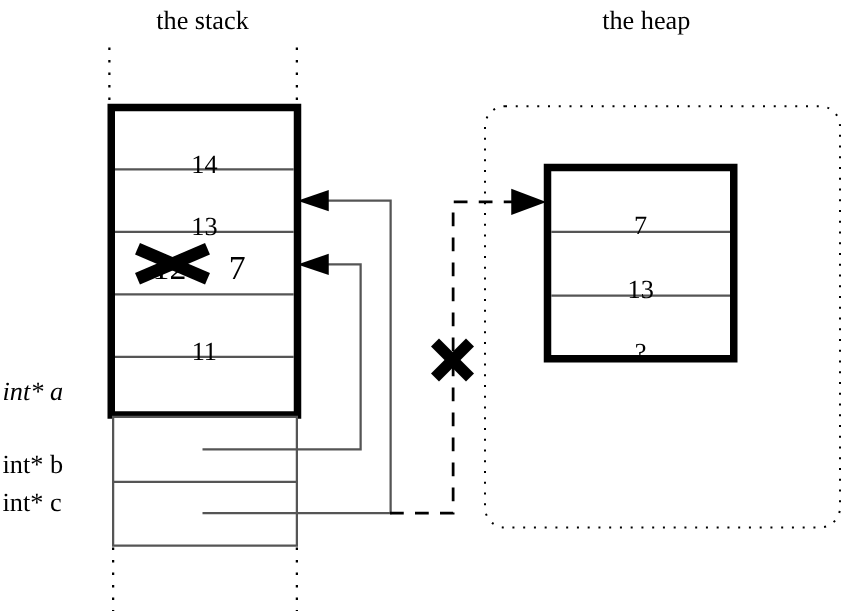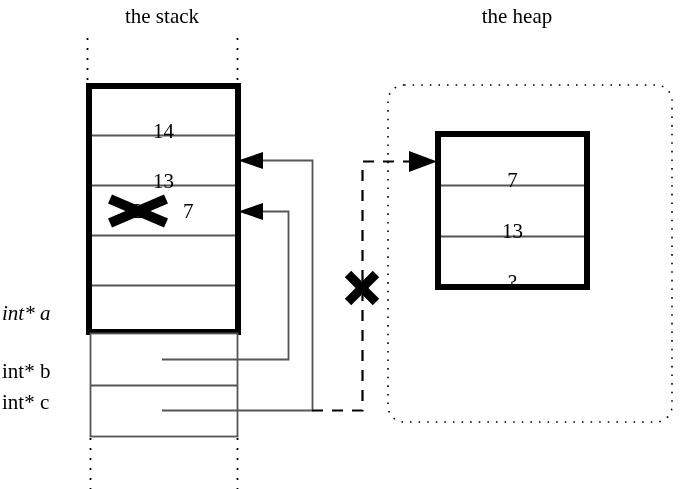--- a/index.html
+++ b/index.html
@@ -40,21 +40,21 @@
   }
   .var-label {
     position: absolute;
     font-size: 21px;
     line-height: 1;
     white-space: nowrap;
     text-align: left;
   }
   .strike-num {
     position: absolute;
-    font-size: 21px;
+    font-size: 27px;
     line-height: 1;
     white-space: nowrap;
   }
 </style>
 </head>
 <body>
 
 <div id="canvas">
 
   <div class="title" style="left:447px; top:6px; width:140px;">the heap</div>
@@ -102,20 +102,21 @@
       <line x1="348" y1="274" x2="376" y2="302" stroke="#000000" stroke-width="9" stroke-linecap="butt"></line>
       <line x1="348" y1="302" x2="376" y2="274" stroke="#000000" stroke-width="9" stroke-linecap="butt"></line>
     </g>
 
   </svg>
 
   <div class="cell-text" style="left:89px; top:101px; width:149px;">14</div>
   <div class="cell-text" style="left:89px; top:151px; width:149px;">13</div>
   <div class="strike-num" style="left:122px; top:201px;">12</div>
   <div class="strike-num" style="left:183px; top:201px;">7</div>
+  <div class="cell-text" style="left:89px; top:251px; width:149px;">11</div>
 
   <div class="cell-text" style="left:438px; top:150px; width:149px;">7</div>
   <div class="cell-text" style="left:438px; top:201px; width:149px;">13</div>
   <div class="cell-text" style="left:438px; top:252px; width:149px;">?</div>
 
   <div class="var-label" style="left:2px; top:303px;font-style:italic;">int* a</div>
   <div class="var-label" style="left:2px; top:338px;margin-top:23px;">int* b</div>
   <div class="var-label" style="left:2px; top:392px;">int* c</div>
 
 </div>

